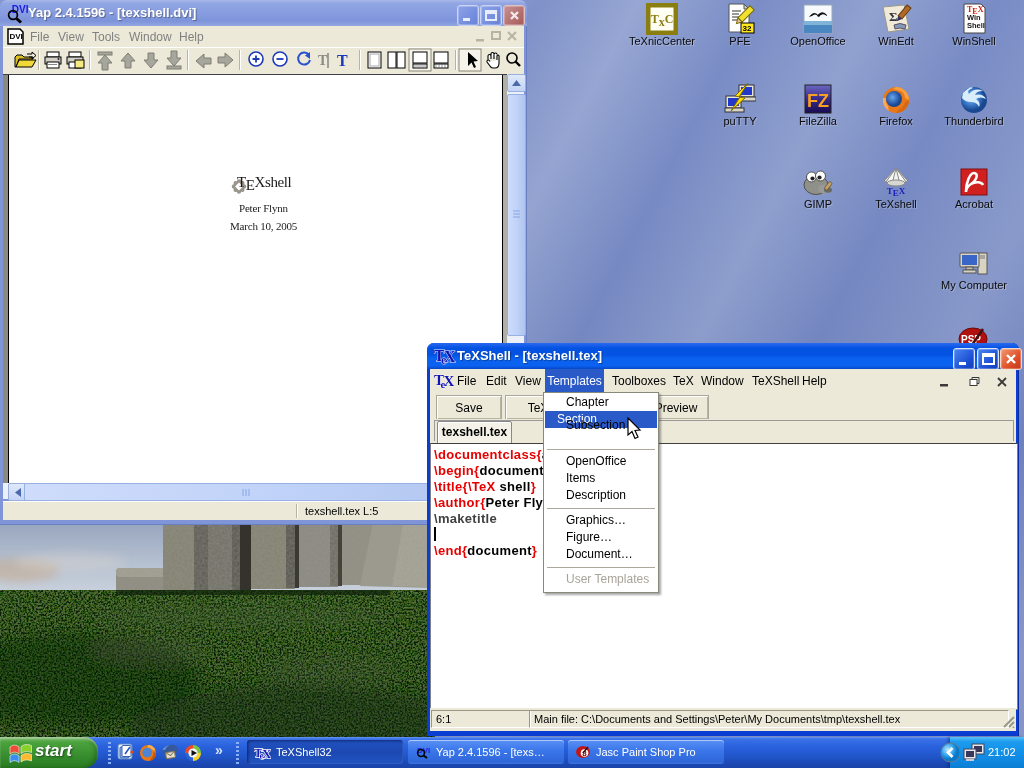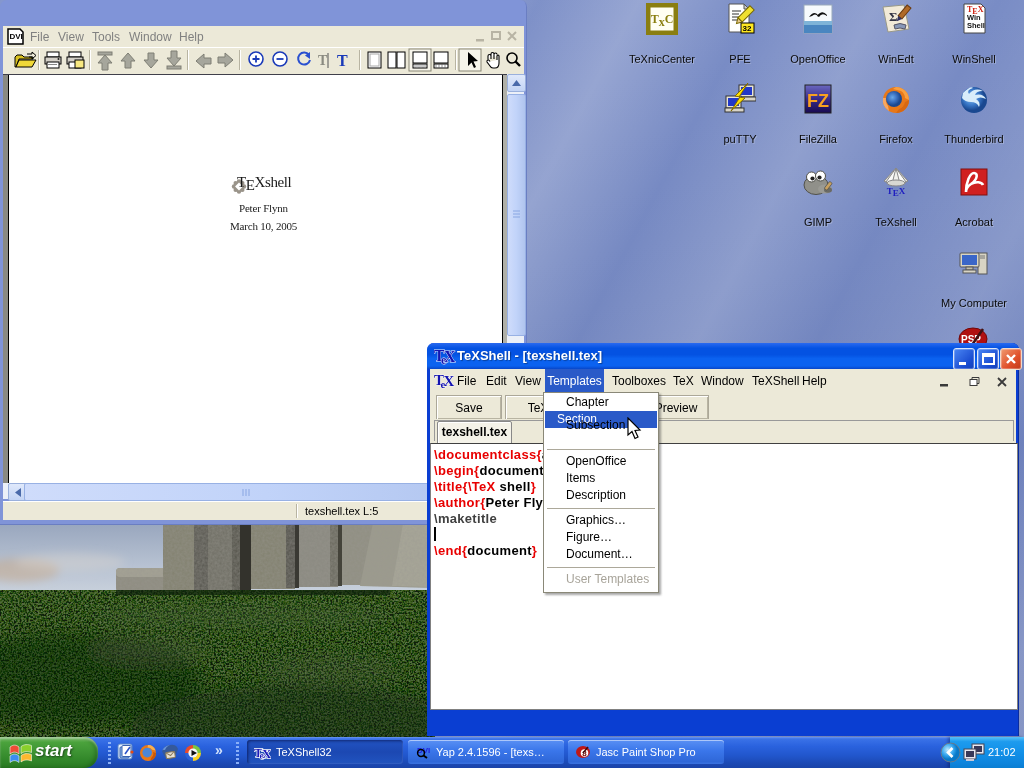--- a/index.html
+++ b/index.html
@@ -1,19 +1,19 @@
 <!DOCTYPE html>
 <html><head><meta charset="utf-8"><style>
 html,body{margin:0;padding:0}
 #scr{position:relative;width:1024px;height:768px;overflow:hidden;font-family:"Liberation Sans",sans-serif;background:linear-gradient(165deg,#8093ca 0%,#7a8dc4 30%,#6f82bb 60%,#687bb5 100%)}
 .ab{position:absolute}
 .lbl{font-size:11px;color:#0a0a0a;text-shadow:1px 1px 0 rgba(255,255,255,.25);line-height:12px}
 .dico{position:absolute;width:96px;text-align:center}
 .dico svg{display:block;margin:0 auto}
-.dico .lbl{margin-top:18px}
+.dico .lbl{margin-top:0}
 
 .win{position:absolute}
 .tbtxt{color:#fff;font-weight:bold;font-size:13px;white-space:nowrap;text-shadow:1px 1px 1px rgba(0,0,0,.35)}
 .beige{background:#ece9d8}
 .menuitem{position:absolute;font-size:12px;top:0;height:100%;display:flex;align-items:center}
 .btn3d{position:absolute;background:#ece9d8;border:1px solid #aca899;box-shadow:inset 1px 1px 0 #fff,inset -1px -1px 0 #b8b4a2;font-size:12px;color:#000;display:flex;align-items:center;justify-content:center}
 .capbtn{position:absolute;width:21px;height:21px;border-radius:3px;border:1px solid #fff;box-shadow:inset 0 0 0 1px rgba(255,255,255,.25);display:flex;align-items:center;justify-content:center}
 
 .sbtrack{background:#ecf0f8}
 .sbthumb{position:absolute;background:linear-gradient(90deg,#cfdcfb,#c1d3f9 50%,#b0c4ee);border:1px solid #98b1e4;border-radius:2px}
@@ -285,20 +285,44 @@
 <div class="dico" style="left:926px;top:327px">
 <svg width="32" height="20">
         <ellipse cx="15" cy="12" rx="14" ry="11" fill="#b01010" stroke="#700808"></ellipse>
         <text x="13" y="16" font-size="10" font-weight="bold" fill="#fff" text-anchor="middle">PSP</text>
         <line x1="25" y1="2" x2="14" y2="18" stroke="#401010" stroke-width="2.5"></line>
       </svg>
 </div>
 
 <div class="win" style="left:0;top:3;width:527px;height:525px;background:#8094d8;border-radius:7px 7px 0 0;box-shadow:inset -1px -1px 0 #6a7ec2">
 
+ <div class="ab" style="left:0;top:0;right:0;height:26px;border-radius:7px 7px 0 0;background:linear-gradient(180deg,#a9b8e8 0%,#90a5e2 14%,#879ce0 55%,#7d93da 80%,#93a7e2 100%)">
+  <svg class="ab" style="left:4px;top:3px" width="26" height="21">
+          <text x="5" y="10" font-size="10" font-weight="bold" fill="#1a1ae0">.DVI</text>
+          <circle cx="9" cy="12" r="4.4" fill="none" stroke="#000" stroke-width="1.7"></circle>
+          <line x1="12.5" y1="15.5" x2="17" y2="19.5" stroke="#000" stroke-width="3"></line>
+        </svg>
+  <div class="tbtxt ab" style="left:28px;top:5px">Yap 2.4.1596 - [texshell.dvi]</div>
+  <div class="capbtn" style="left:457px;top:5px;width:20px;height:19px;background:linear-gradient(135deg,#8ca2ea,#6881d6);border-color:#c9d4f2">
+          <svg width="12" height="10">
+            <rect x="1" y="7" width="7" height="3" fill="#e8edfa"></rect>
+          </svg>
+        </div>
+  <div class="capbtn" style="left:480px;top:5px;width:20px;height:19px;background:linear-gradient(135deg,#8ca2ea,#6881d6);border-color:#c9d4f2">
+          <svg width="12" height="11">
+            <rect x="1" y="1" width="10" height="9" fill="none" stroke="#e8edfa" stroke-width="2"></rect>
+            <rect x="1" y="1" width="10" height="3" fill="#e8edfa"></rect>
+          </svg>
+        </div>
+  <div class="capbtn" style="left:503px;top:5px;width:20px;height:19px;background:linear-gradient(135deg,#c89292,#a65858);border-color:#e0c2c2">
+          <svg width="11" height="11">
+            <path d="M2,2 L9,9 M9,2 L2,9" stroke="#f4e8e8" stroke-width="2.4"></path>
+          </svg>
+        </div>
+ </div>
 
  <div class="ab beige" style="left:3px;top:26px;right:3px;height:21px">
   <svg class="ab" style="left:4px;top:2px" width="18" height="17">
           <polygon points="1,1 13,1 16,4 16,16 1,16" fill="#fff" stroke="#000" stroke-width="1.5"></polygon>
           <text x="2.5" y="11" font-size="8" font-weight="bold" fill="#000">DVI</text>
         </svg>
   <div class="menuitem" style="left:27px;color:#808080">File</div>
   <div class="menuitem" style="left:55px;color:#808080">View</div>
   <div class="menuitem" style="left:89px;color:#808080">Tools</div>
   <div class="menuitem" style="left:126px;color:#808080">Window</div>
@@ -556,20 +580,31 @@
  <div class="ab" style="left:3px;top:100px;width:586px;height:265px;background:#fff;border:1px solid #808080;border-top-color:#404040">
   <div class="ab" style="left:3px;top:3px;font-size:13px;font-weight:bold;line-height:16px;white-space:pre;color:#000;letter-spacing:.3px"><span style="color:#e80000">\documentclass{</span>arti
 <span style="color:#e80000">\begin{</span>document<span style="color:#e80000">}</span>
 <span style="color:#e80000">\title{\TeX</span> shell<span style="color:#e80000">}</span>
 <span style="color:#e80000">\author{</span>Peter Flynn<span style="color:#e80000">}</span>
 <span style="color:#404040">\maketitle</span>
 <span style="display:inline-block;width:2px;height:14px;background:#000;vertical-align:-2px"></span>
 <span style="color:#e80000">\end{</span>document<span style="color:#e80000">}</span></div>
  </div>
 
+ <div class="ab beige" style="left:3px;top:365px;width:586px;height:23px;font-size:11px">
+  <div class="ab" style="left:1px;top:2px;width:100px;height:18px;border:1px solid;border-color:#9a9684 #fff #fff #9a9684;padding:2px 4px;box-sizing:border-box">6:1</div>
+  <div class="ab" style="left:99px;top:2px;width:480px;height:18px;border:1px solid;border-color:#9a9684 #fff #fff #9a9684;padding:2px 4px;box-sizing:border-box;white-space:nowrap;overflow:hidden">Main file: C:\Documents and Settings\Peter\My Documents\tmp\texshell.tex</div>
+  <svg class="ab" style="right:1px;bottom:3px" width="14" height="14">
+          <g stroke="#9a9684" stroke-width="2">
+            <line x1="13" y1="3" x2="3" y2="13"></line>
+            <line x1="13" y1="8" x2="8" y2="13"></line>
+            <line x1="13" y1="13" x2="12" y2="14"></line>
+          </g>
+        </svg>
+ </div>
 </div>
 
 <div class="ab" style="left:543px;top:392px;width:116px;height:201px;background:#fff;border:1px solid #8a8878;box-shadow:2px 2px 2px rgba(60,60,60,.45);box-sizing:border-box;font-size:12px;color:#000">
  <div class="ab" style="left:1px;top:1px;right:1px;height:35px;padding-left:21px;line-height:17px">Chapter</div>
  <div class="ab" style="left:1px;top:18px;right:1px;height:17px;padding-left:12px;line-height:17px;background:#2a5ac8;color:#fff">Section</div>
  <div class="ab" style="left:1px;top:24px;right:1px;height:17px;padding-left:21px;line-height:17px">Subsection</div>
  <div class="ab" style="left:3px;top:56px;right:3px;height:1px;background:#aca89a;box-shadow:0 1px 0 #fff"></div>
  <div class="ab" style="left:1px;top:60px;right:1px;height:17px;padding-left:21px;line-height:17px">OpenOffice</div>
  <div class="ab" style="left:1px;top:77px;right:1px;height:17px;padding-left:21px;line-height:17px">Items</div>
  <div class="ab" style="left:1px;top:94px;right:1px;height:17px;padding-left:21px;line-height:17px">Description</div>

